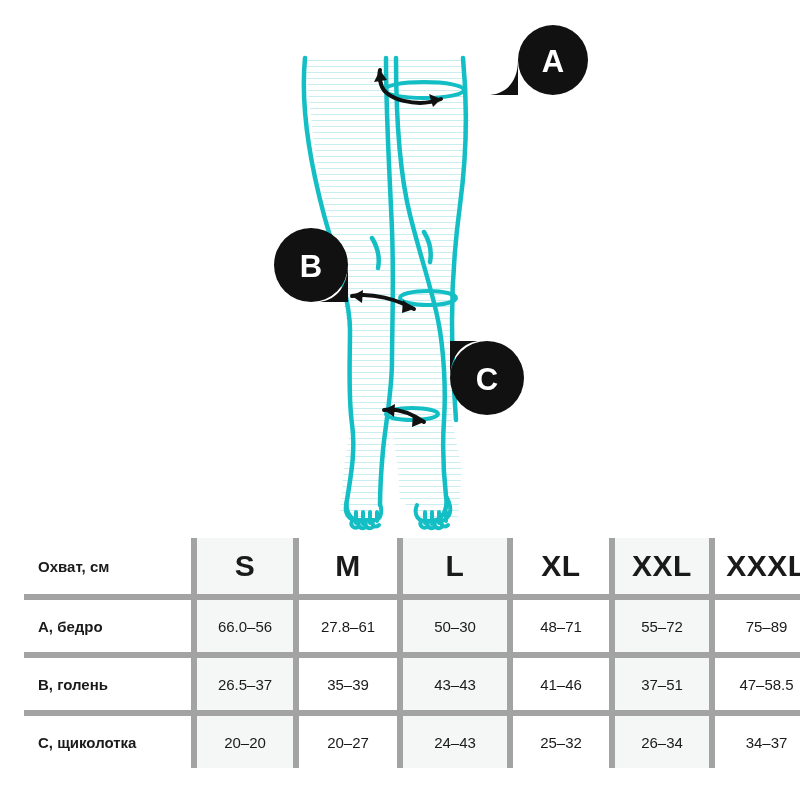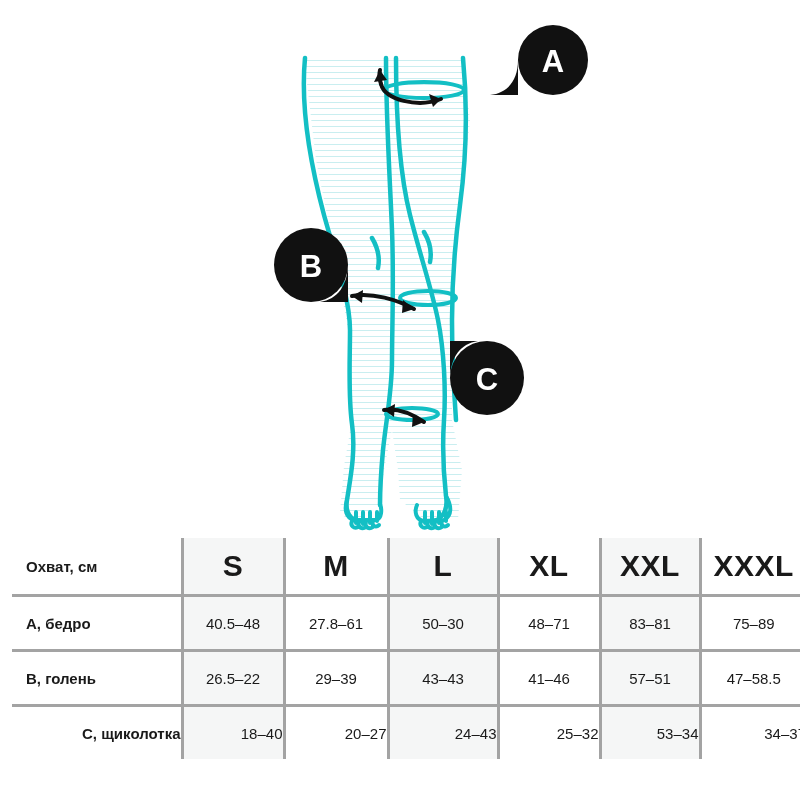--- a/index.html
+++ b/index.html
@@ -34,32 +34,32 @@
   .badge-letter {
     font-family: "Liberation Sans", sans-serif;
     font-weight: bold;
     font-size: 31px;
     fill: #ffffff;
   }
 
   
   .table-wrap {
     position: absolute;
-    left: 12px;
+    left: 24px;
     top: 538px;
     width: 776px;
   }
   table.size-table {
     border-collapse: collapse;
     width: 776px;
     table-layout: fixed;
   }
   table.size-table th,
   table.size-table td {
-    border: 3px solid #a3a3a3;
+    border: 6px solid #a3a3a3;
     text-align: center;
     vertical-align: middle;
     font-size: 15px;
     color: #1a1a1a;
     padding: 0;
     height: 52px;
   }
   table.size-table tr.header-row th {
     height: 56px;
   }
@@ -86,21 +86,20 @@
   }
   table.size-table tr td:last-child,
   table.size-table tr th:last-child {
     border-right: none;
   }
   table.size-table tr.header-row th {
     border-top: none;
   }
   table.size-table tr:last-child td {
     border-bottom: none;
-    text-align: right;
   }
   .col-label { width: 170px; }
   .col-s   { width: 102px; }
   .col-m   { width: 104px; }
   .col-l   { width: 110px; }
   .col-xl  { width: 102px; }
   .col-xxl { width: 100px; }
   .col-xxxl{ width: 106px; }
 </style>
 </head>
@@ -218,42 +217,42 @@
         <th class="rowhead">Охват, см</th>
         <th class="sizecol shade">S</th>
         <th class="sizecol">M</th>
         <th class="sizecol shade">L</th>
         <th class="sizecol">XL</th>
         <th class="sizecol shade">XXL</th>
         <th class="sizecol">XXXL</th>
       </tr>
       <tr>
         <td class="rowhead">A, бедро</td>
-        <td class="shade">40.5–48</td>
+        <td class="shade">66.0–56</td>
         <td>27.8–61</td>
         <td class="shade">50–30</td>
         <td>48–71</td>
-        <td class="shade">83–81</td>
+        <td class="shade">55–72</td>
         <td>75–89</td>
       </tr>
       <tr>
         <td class="rowhead">B, голень</td>
-        <td class="shade">26.5–22</td>
-        <td>29–39</td>
+        <td class="shade">26.5–37</td>
+        <td>35–39</td>
         <td class="shade">43–43</td>
         <td>41–46</td>
-        <td class="shade">57–51</td>
+        <td class="shade">37–51</td>
         <td>47–58.5</td>
       </tr>
       <tr>
         <td class="rowhead">C, щиколотка</td>
-        <td class="shade">18–40</td>
+        <td class="shade">20–20</td>
         <td>20–27</td>
         <td class="shade">24–43</td>
         <td>25–32</td>
-        <td class="shade">53–34</td>
+        <td class="shade">26–34</td>
         <td>34–37</td>
       </tr>
     </tbody>
       </table>
   </div>
 
 </div>
 
 </body></html>

